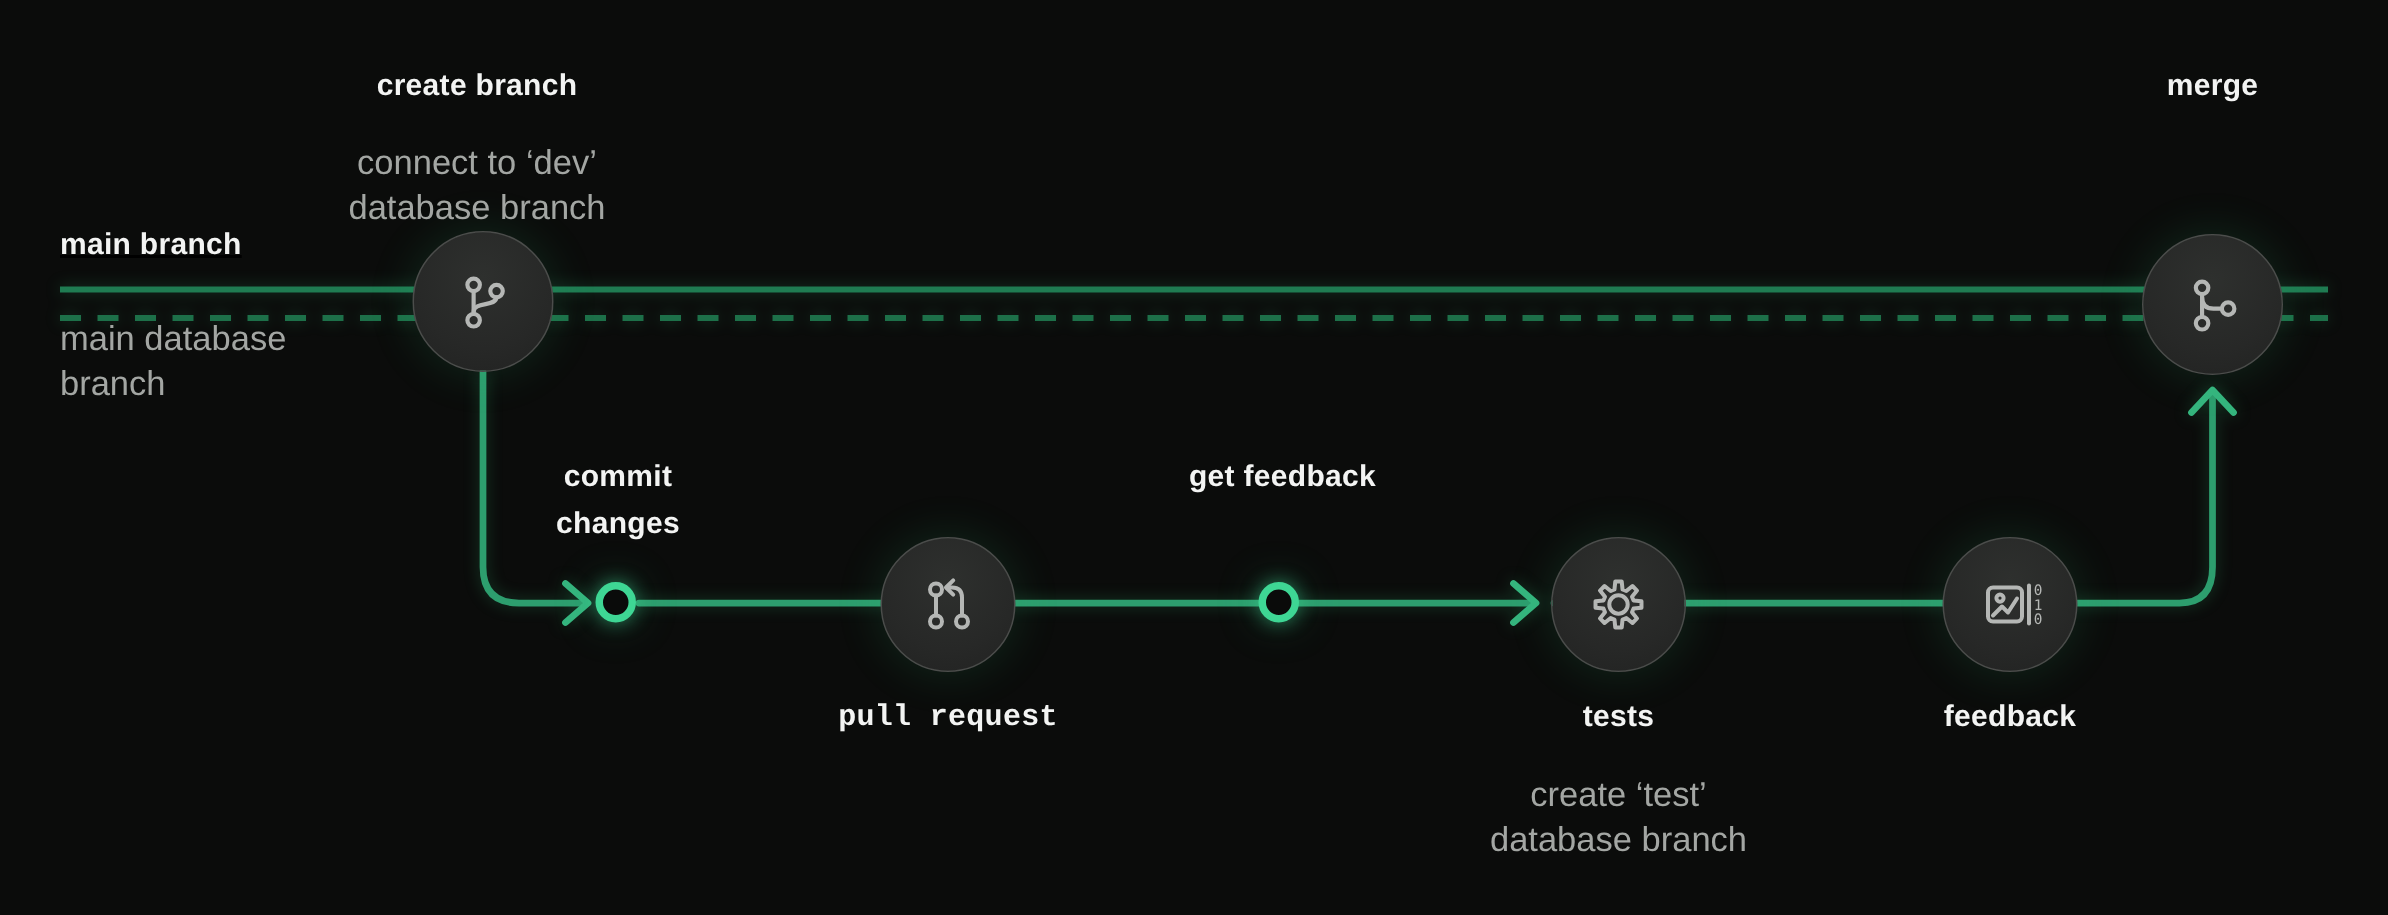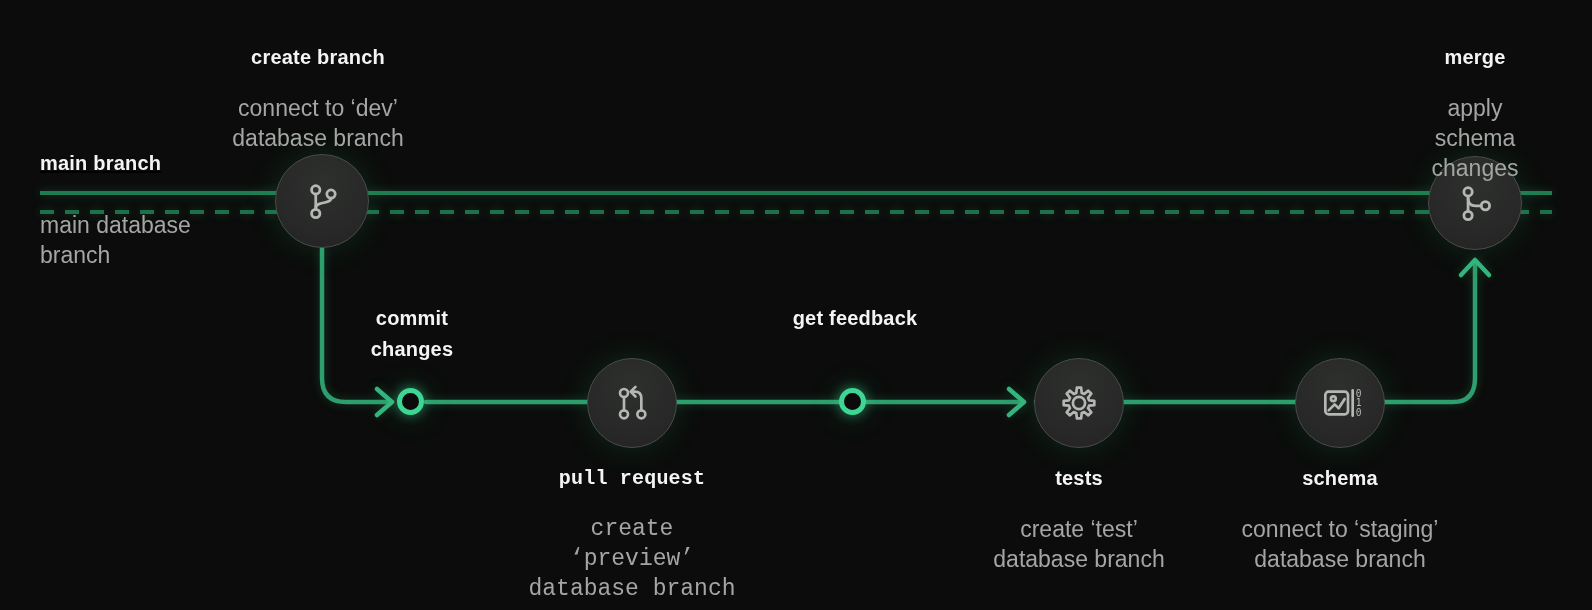--- a/index.html
+++ b/index.html
@@ -157,35 +157,32 @@
     <div class="title">create branch</div>
     <div class="subtitle" style="max-width:220px;">connect to ‘dev’ database branch</div>
   </div>
 
   <div class="label" style="left:412px;top:303px;">
     <div class="title" style="max-width:130px;">commit changes</div>
   </div>
 
   <div class="label" style="left:632px;top:463px;font-family:Liberation Mono, monospace;">
     <div class="title">pull request</div>
-    <div class="subtitle" style="max-width:210px;">create ‘preview’ database branch</div>
   </div>
 
   <div class="label" style="left:855px;top:303px;">
     <div class="title" style="max-width:125px;">get feedback</div>
   </div>
 
   <div class="label" style="left:1079px;top:463px;">
     <div class="title">tests</div>
     <div class="subtitle" style="max-width:190px;">create ‘test’ database branch</div>
   </div>
 
   <div class="label" style="left:1340px;top:463px;">
-    <div class="title">schema</div>
-    <div class="subtitle" style="max-width:240px;">connect to ‘staging’ database branch</div>
+    <div class="title">feedback</div>
   </div>
 
   <div class="label" style="left:1475px;top:42px;">
     <div class="title">merge</div>
-    <div class="subtitle" style="max-width:165px;">apply schema changes</div>
   </div>
 
 </div>
 
 </body></html>

